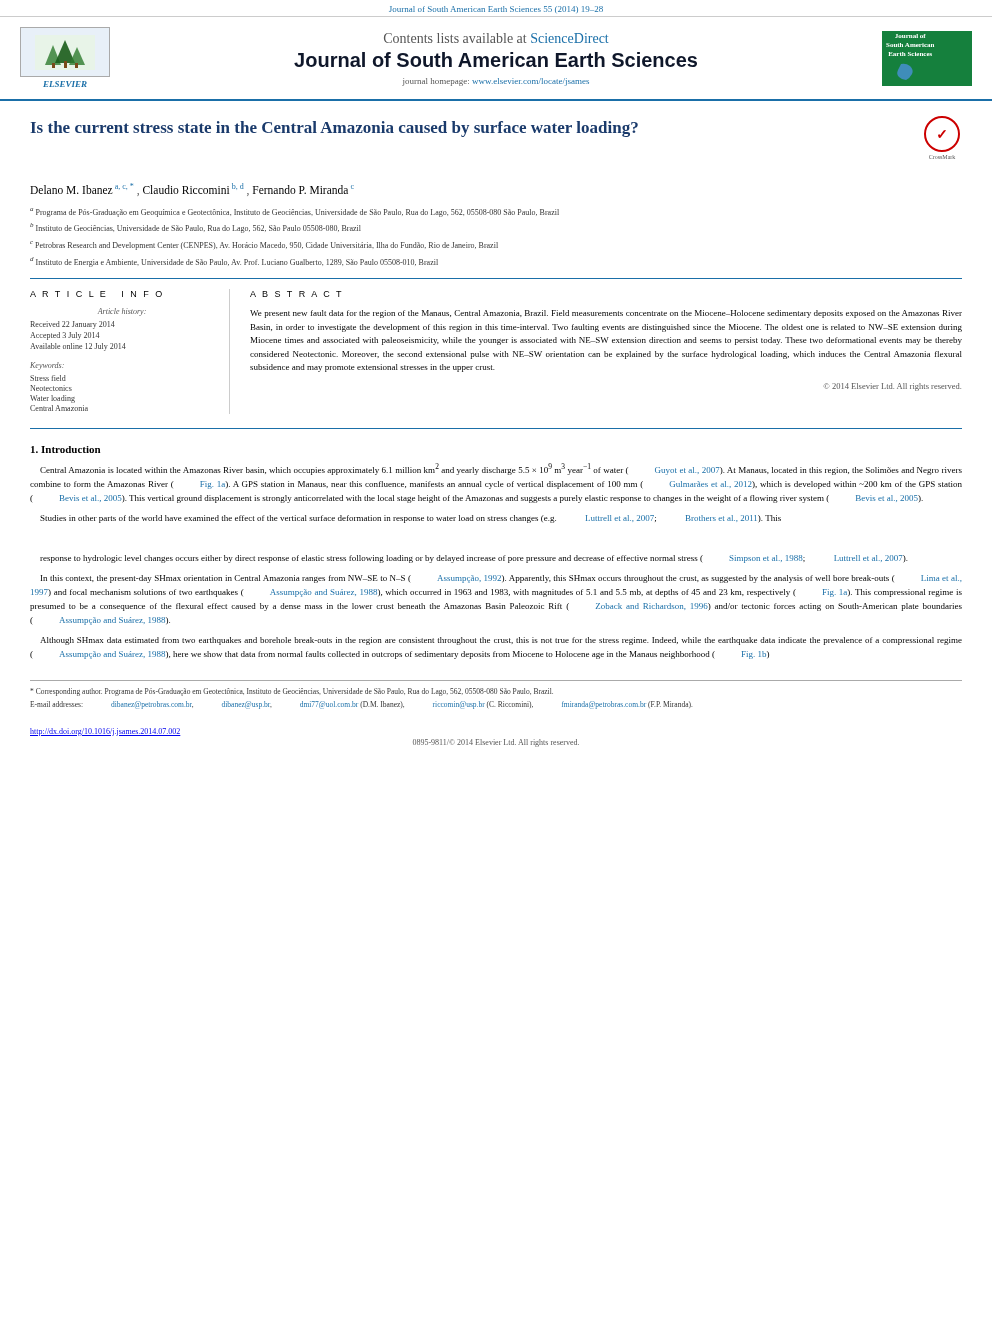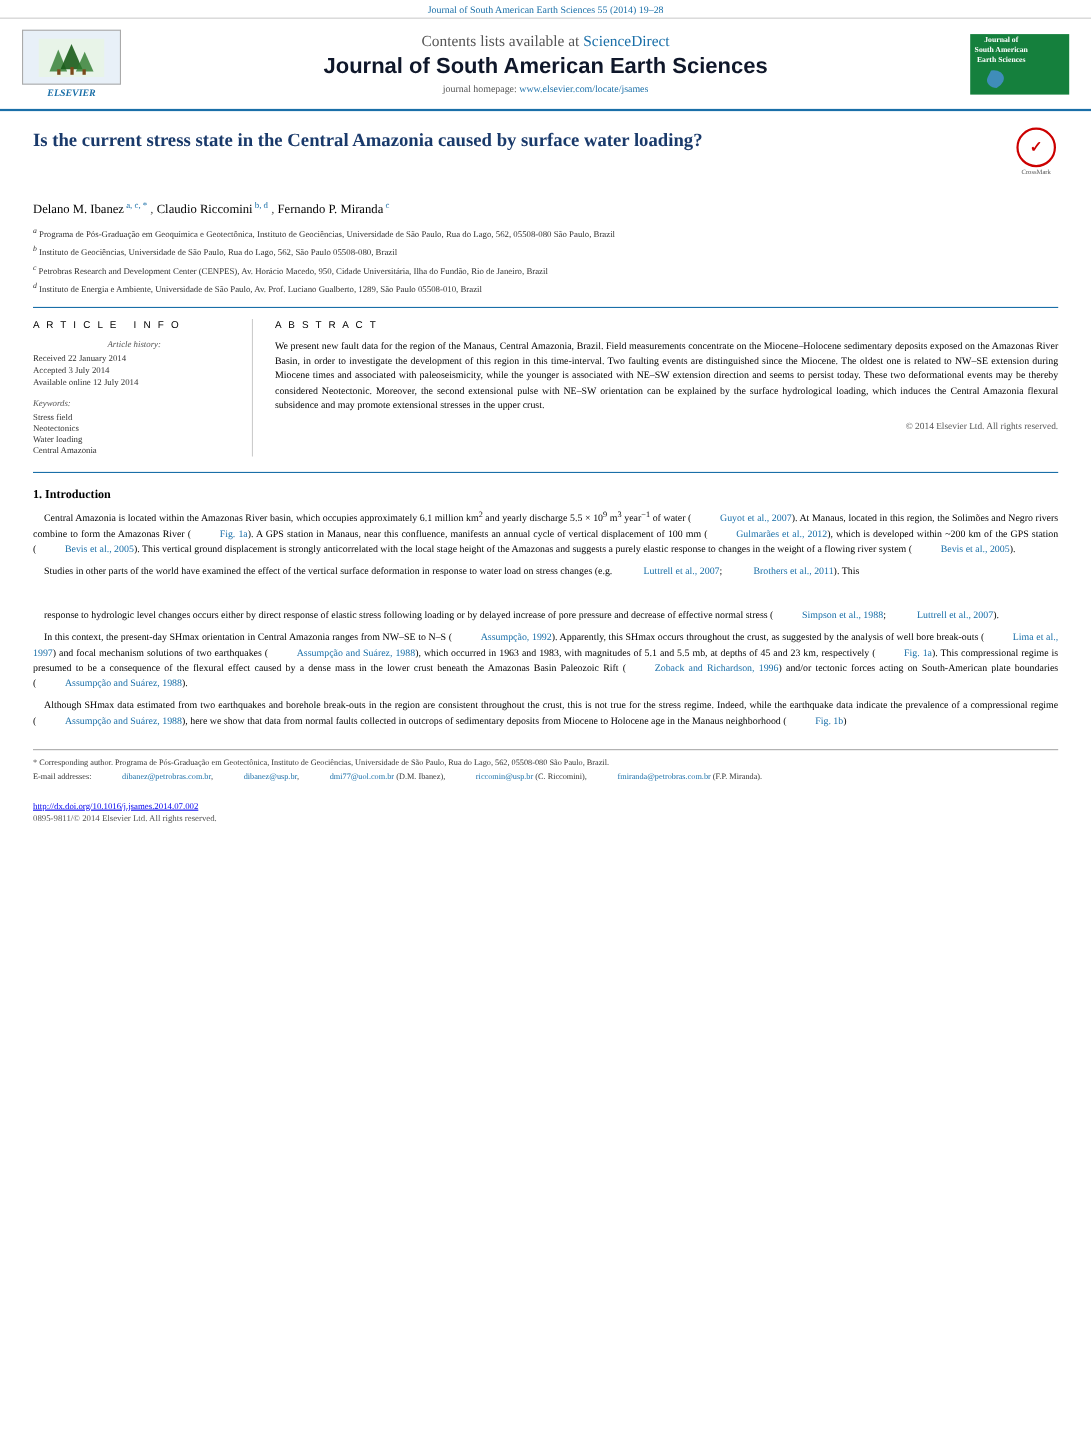--- a/index.html
+++ b/index.html
@@ -308,20 +308,21 @@
     }
     .doi-line {
       font-size: 8px;
       color: #1a6fa8;
       margin-top: 16px;
     }
     .issn-line {
       font-size: 8px;
       color: #555;
       margin-top: 2px;
+      text-align: center;
     }
   </style>
 </head>
 <body>
 
 <div class="top-bar">
   <span>Journal of South American Earth Sciences 55 (2014) 19–28</span>
 </div>
 
 <div class="journal-header">

